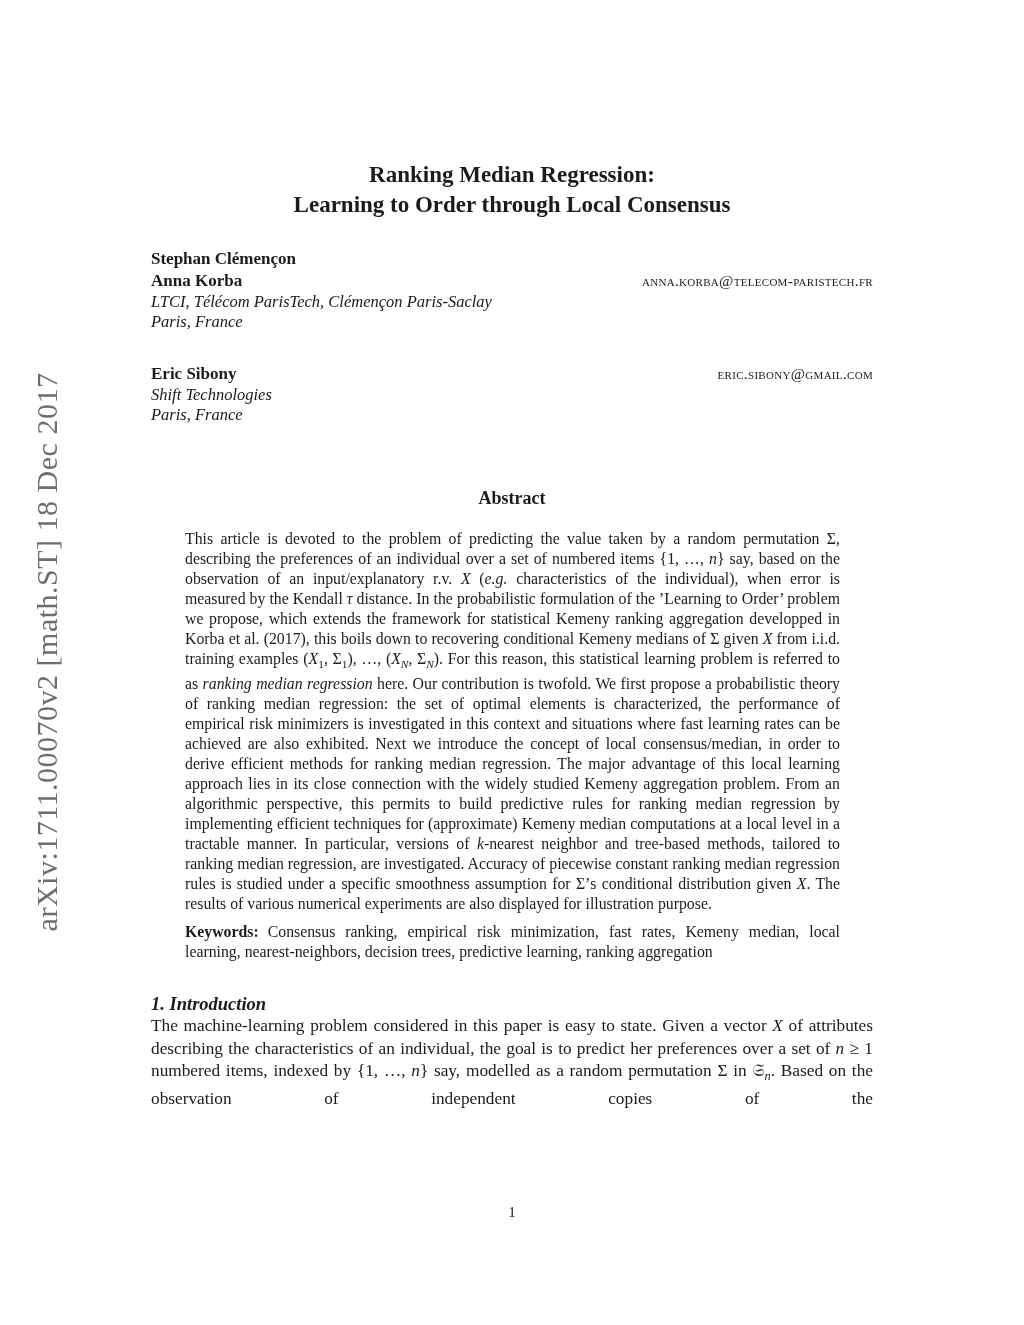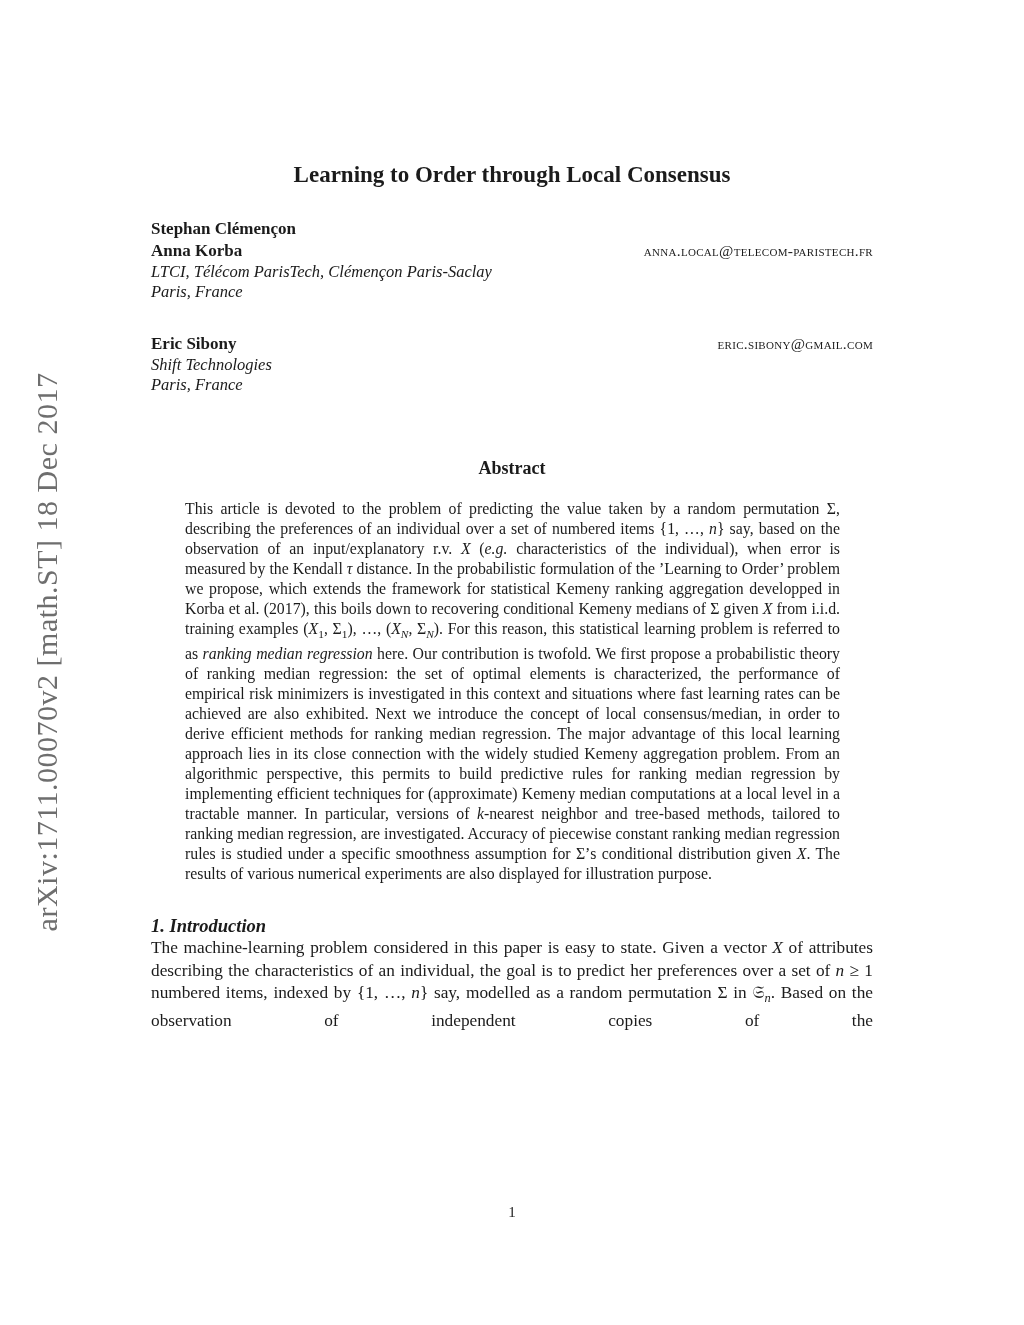--- a/index.html
+++ b/index.html
@@ -99,48 +99,52 @@
   sub { font-size: 0.72em; }
 </style>
 </head>
 <body>
 
 <div class="watermark">arXiv:1711.00070v2  [math.ST]  18 Dec 2017</div>
 
 <div class="content">
 
   <div class="title">
+    <div>Ranking Median Regression:</div>
     <div>Learning to Order through Local Consensus</div>
   </div>
 
   <div class="authors-block">
     <div class="author-row">
       <span class="author-name">Stephan Clémençon</span>
     </div>
     <div class="author-row">
       <span class="author-name">Anna Korba</span>
-      <span class="author-email">anna.local@telecom-paristech.fr</span>
+      <span class="author-email">anna.korba@telecom-paristech.fr</span>
     </div>
     <div class="affil">LTCI, Télécom ParisTech, Clémençon Paris-Saclay</div>
     <div class="affil">Paris, France</div>
   </div>
 
   <div class="authors-block second">
     <div class="author-row">
       <span class="author-name">Eric Sibony</span>
       <span class="author-email">eric.sibony@gmail.com</span>
     </div>
     <div class="affil">Shift Technologies</div>
     <div class="affil">Paris, France</div>
   </div>
 
   <div class="abstract-heading">Abstract</div>
 
   <div class="abstract-body">This article is devoted to the problem of predicting the value taken by a random permutation Σ, describing the preferences of an individual over a set of numbered items {1, …, <i>n</i>} say, based on the observation of an input/explanatory r.v. <i>X</i> (<i>e.g.</i> characteristics of the individual), when error is measured by the Kendall <i>τ</i> distance. In the probabilistic formulation of the ’Learning to Order’ problem we propose, which extends the framework for statistical Kemeny ranking aggregation developped in Korba et al. (2017), this boils down to recovering conditional Kemeny medians of Σ given <i>X</i> from i.i.d. training examples (<i>X</i><sub>1</sub>, Σ<sub>1</sub>), …, (<i>X</i><sub><i>N</i></sub>, Σ<sub><i>N</i></sub>). For this reason, this statistical learning problem is referred to as <i>ranking median regression</i> here. Our contribution is twofold. We first propose a probabilistic theory of ranking median regression: the set of optimal elements is characterized, the performance of empirical risk minimizers is investigated in this context and situations where fast learning rates can be achieved are also exhibited. Next we introduce the concept of local consensus/median, in order to derive efficient methods for ranking median regression. The major advantage of this local learning approach lies in its close connection with the widely studied Kemeny aggregation problem. From an algorithmic perspective, this permits to build predictive rules for ranking median regression by implementing efficient techniques for (approximate) Kemeny median computations at a local level in a tractable manner. In particular, versions of <i>k</i>-nearest neighbor and tree-based methods, tailored to ranking median regression, are investigated. Accuracy of piecewise constant ranking median regression rules is studied under a specific smoothness assumption for Σ’s conditional distribution given <i>X</i>. The results of various numerical experiments are also displayed for illustration purpose.</div>
 
+  <div class="abstract-keywords">
+    <span class="kw-label">Keywords:</span><span>Consensus ranking, empirical risk minimization, fast rates, Kemeny median, local learning, nearest-neighbors, decision trees, predictive learning, ranking aggregation</span>
+  </div>
 
   <div class="section-heading">1. Introduction</div>
 
   <div class="intro-body">The machine-learning problem considered in this paper is easy to state.  Given a vector <i>X</i> of attributes describing the characteristics of an individual, the goal is to predict her preferences over a set of <i>n</i> ≥ 1 numbered items, indexed by {1, …, <i>n</i>} say, modelled as a random permutation Σ in 𝔖<sub><i>n</i></sub>. Based on the observation of independent copies of the</div>
 
 </div>
 
 <div class="page-number">1</div>
 
 </body></html>

